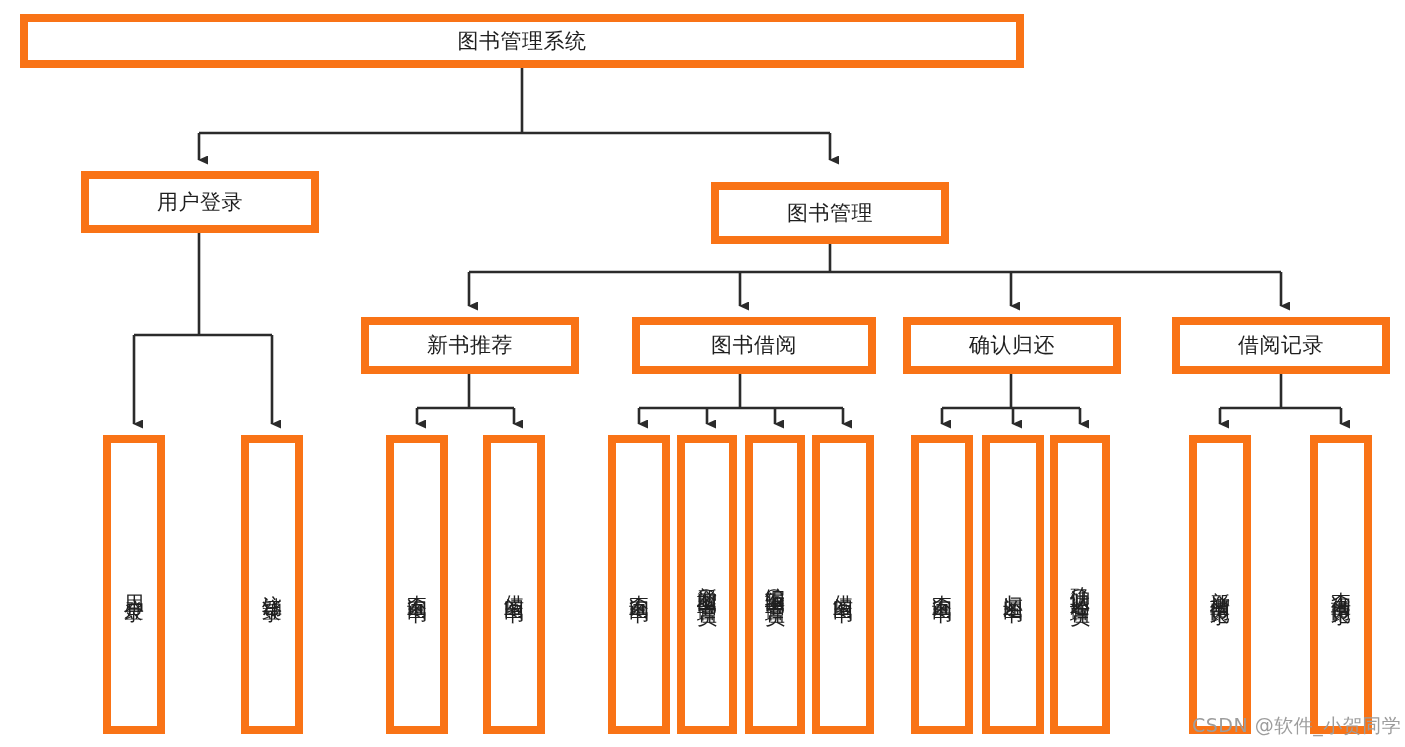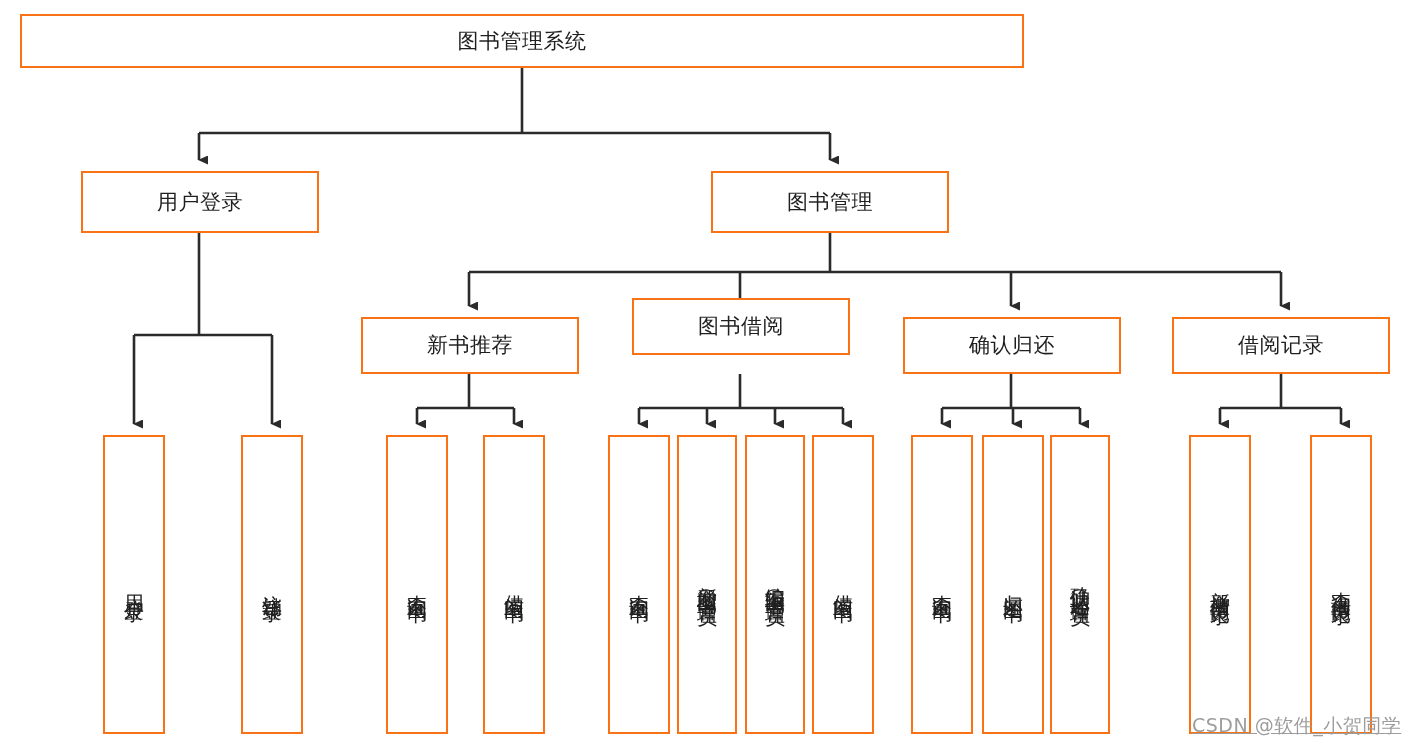--- a/index.html
+++ b/index.html
@@ -21,21 +21,21 @@
     position: absolute;
     left: 0;
     top: 0;
     width: 1405px;
     height: 747px;
   }
   .node-box {
     position: absolute;
     box-sizing: border-box;
     background: #ffffff;
-    border: 2px solid #f97316;
+    border: 8px solid #f97316;
     display: flex;
     align-items: center;
     justify-content: center;
     color: #1b1b1b;
   }
   .node-label {
     font-size: 21px;
     line-height: 1.15;
     letter-spacing: 0.5px;
     white-space: nowrap;
@@ -113,28 +113,28 @@
     </g>
   </svg>
 
   <div class="node-box" style="left: 20px; top: 14px; width: 1004px; height: 54px;">
     <span class="node-label">图书管理系统</span>
   </div>
 
   <div class="node-box" style="left: 81px; top: 171px; width: 238px; height: 62px;">
     <span class="node-label">用户登录</span>
   </div>
-  <div class="node-box" style="left: 711px; top: 171px; width: 238px; height: 62px;">
+  <div class="node-box" style="left: 711px; top: 182px; width: 238px; height: 62px;">
     <span class="node-label">图书管理</span>
   </div>
 
   <div class="node-box" style="left: 361px; top: 317px; width: 218px; height: 57px;">
     <span class="node-label">新书推荐</span>
   </div>
-  <div class="node-box" style="left: 632px; top: 298px; width: 218px; height: 57px;">
+  <div class="node-box" style="left: 632px; top: 317px; width: 244px; height: 57px;">
     <span class="node-label">图书借阅</span>
   </div>
   <div class="node-box" style="left: 903px; top: 317px; width: 218px; height: 57px;">
     <span class="node-label">确认归还</span>
   </div>
   <div class="node-box" style="left: 1172px; top: 317px; width: 218px; height: 57px; text-align: right;">
     <span class="node-label">借阅记录</span>
   </div>
 
   <div class="node-box vertical" style="left: 103px; top: 435px; width: 62px; height: 299px;">
@@ -170,15 +170,15 @@
   <div class="node-box vertical" style="left: 1050px; top: 435px; width: 60px; height: 299px;">
     <span class="node-label">确认归还（管理员）</span>
   </div>
   <div class="node-box vertical" style="left: 1189px; top: 435px; width: 62px; height: 299px;">
     <span class="node-label">新增借阅记录</span>
   </div>
   <div class="node-box vertical" style="left: 1310px; top: 435px; width: 62px; height: 299px;">
     <span class="node-label">查询借阅记录</span>
   </div>
 
-  <div class="watermark" style="left: 1192px; top: 713px; text-decoration: underline;">CSDN @软件_小贺同学</div>
+  <div class="watermark" style="left: 1192px; top: 713px;">CSDN @软件_小贺同学</div>
 
 </div>
 
 </body></html>

